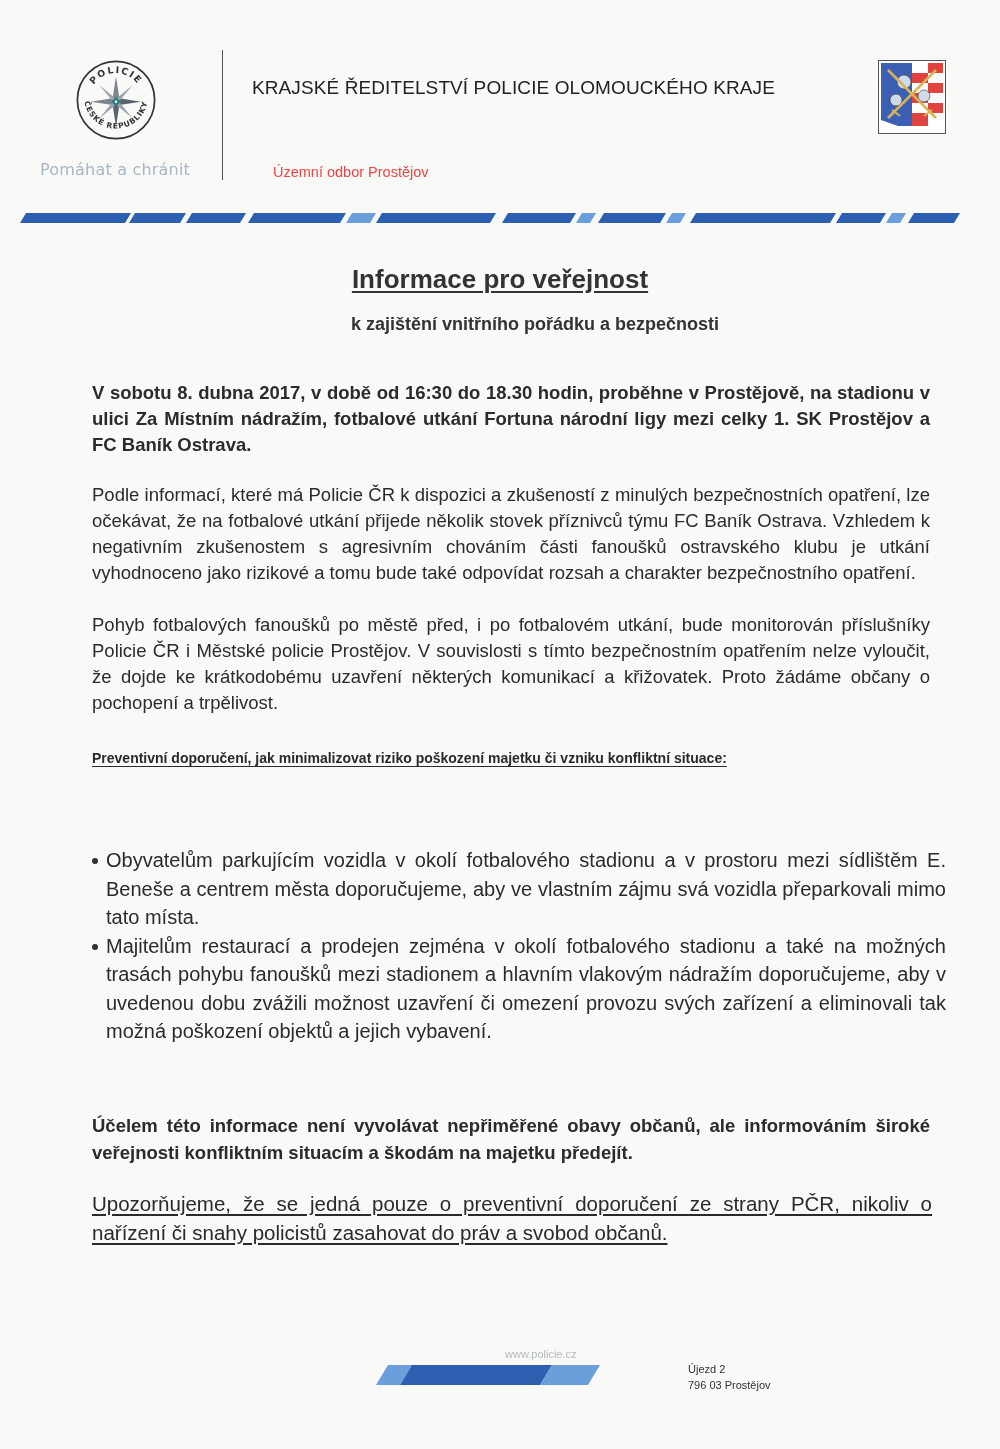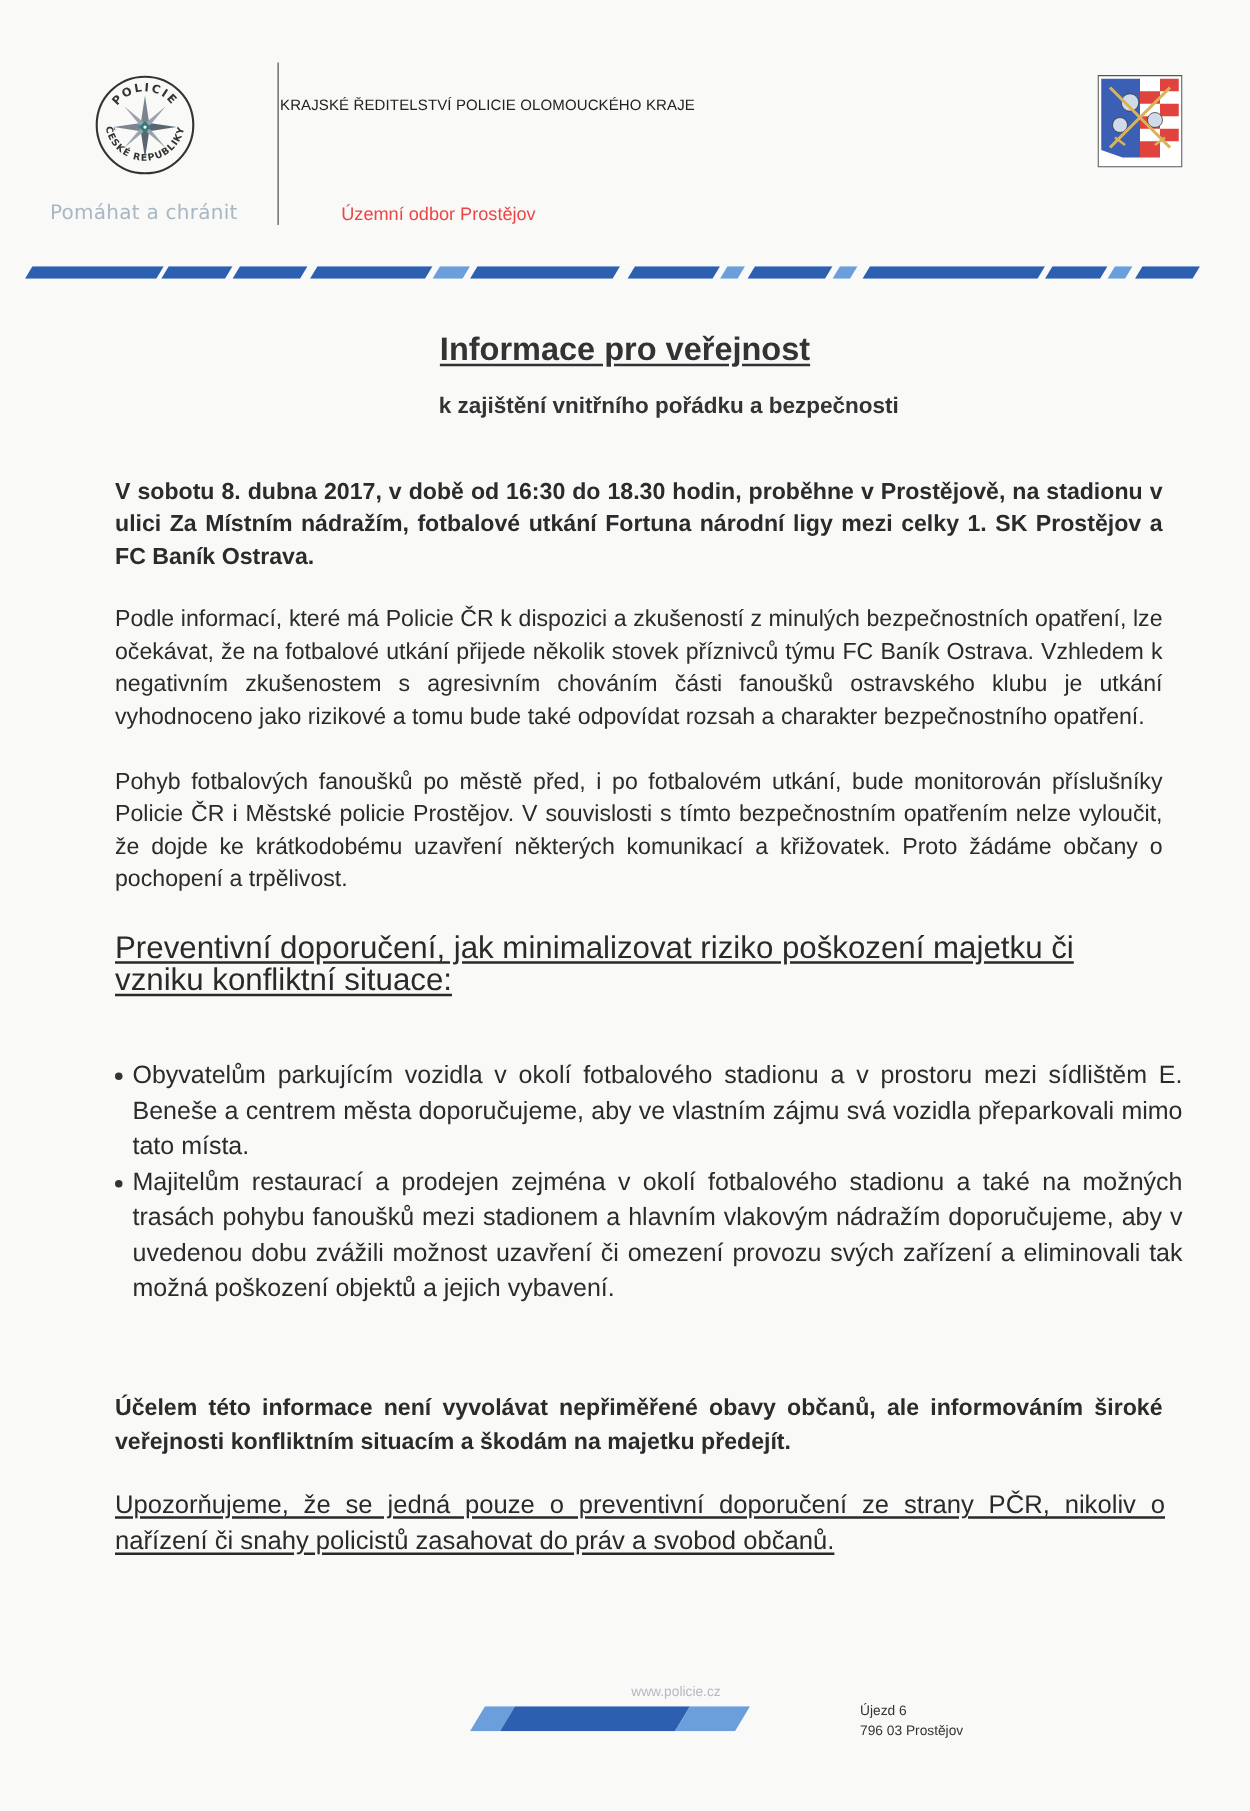--- a/index.html
+++ b/index.html
@@ -10,21 +10,21 @@
     overflow: hidden;
     font-family: "Liberation Sans", sans-serif;
     color: #2a2a2a;
   }
   .abs { position: absolute; }
 
   
   .police-logo { left: 74px; top: 58px; width: 84px; height: 84px; }
   .slogan { left: 40px; top: 160px; font-size: 16px; color: #a9b6c4; font-family: "DejaVu Sans", sans-serif; letter-spacing: 0.2px; }
   .vline { left: 222px; top: 50px; width: 1px; height: 130px; background: #555; }
-  .org-title { left: 224px; top: 77px; font-size: 12px; color: #222; letter-spacing: 0.1px; text-align: right; }
+  .org-title { left: 252px; top: 77px; font-size: 19px; color: #222; letter-spacing: 0.1px; text-align: right; }
   .org-sub { left: 238px; top: 164px; font-size: 14.5px; color: #ef4444; margin-left: 35px; }
   .coat { left: 878px; top: 60px; width: 68px; height: 74px; }
 
   .stripe { left: 16px; top: 213px; width: 944px; height: 10px; }
 
   
   .title {
     left: 0; width: 1000px; top: 264px; text-align: center;
     font-size: 26px; font-weight: bold; text-decoration: underline;
     text-underline-offset: 3px; color: #333;
@@ -37,21 +37,21 @@
   .para {
     left: 92px; width: 838px;
     font-size: 18.5px; line-height: 26px; text-align: justify;
     color: #2b2b2b;
   }
   .p1 { top: 380px; font-weight: bold; }
   .p2 { top: 482px; }
   .p3 { top: 612px; }
   .heading {
     left: 92px; width: 838px; top: 745px;
-    font-size: 25px; line-height: 26px; font-weight: normal;
+    font-size: 14px; line-height: 26px; font-weight: bold;
     text-decoration: underline; text-underline-offset: 3px;
   }
   .bullets {
     left: 74px; width: 856px; top: 830px;
     margin: 16px; padding: 0; list-style: none;
     font-size: 20px; line-height: 28.5px; color: #2b2b2b;
   }
   .bullets li { position: relative; padding-left: 16px; text-align: justify; }
   .bullets li .dot {
     position: absolute; left: 2px; top: 12px; width: 6px; height: 6px;
@@ -158,15 +158,15 @@
 <div class="abs para p4">Účelem této informace není vyvolávat nepřiměřené obavy občanů, ale informováním široké veřejnosti konfliktním situacím a škodám na majetku předejít.</div>
 <div class="abs p5">Upozorňujeme, že se jedná pouze o preventivní doporučení ze strany PČR, nikoliv o nařízení či snahy policistů zasahovat do práv a svobod občanů.</div>
 
 <div class="abs web">www.policie.cz</div>
 <svg class="abs foot-stripe" viewBox="0 0 224 20">
   <polygon points="0,20 12,0 36,0 24,20" fill="#6a9fdc"></polygon>
   <polygon points="24,20 36,0 176,0 164,20" fill="#2d5fb0"></polygon>
   <polygon points="164,20 176,0 224,0 212,20" fill="#6a9fdc"></polygon>
 </svg>
 <div class="abs addr">
-  <div>Újezd 6</div>
+  <div>Újezd 2</div>
   <div>796 03 Prostějov</div>
 </div>
 
 </body></html>

